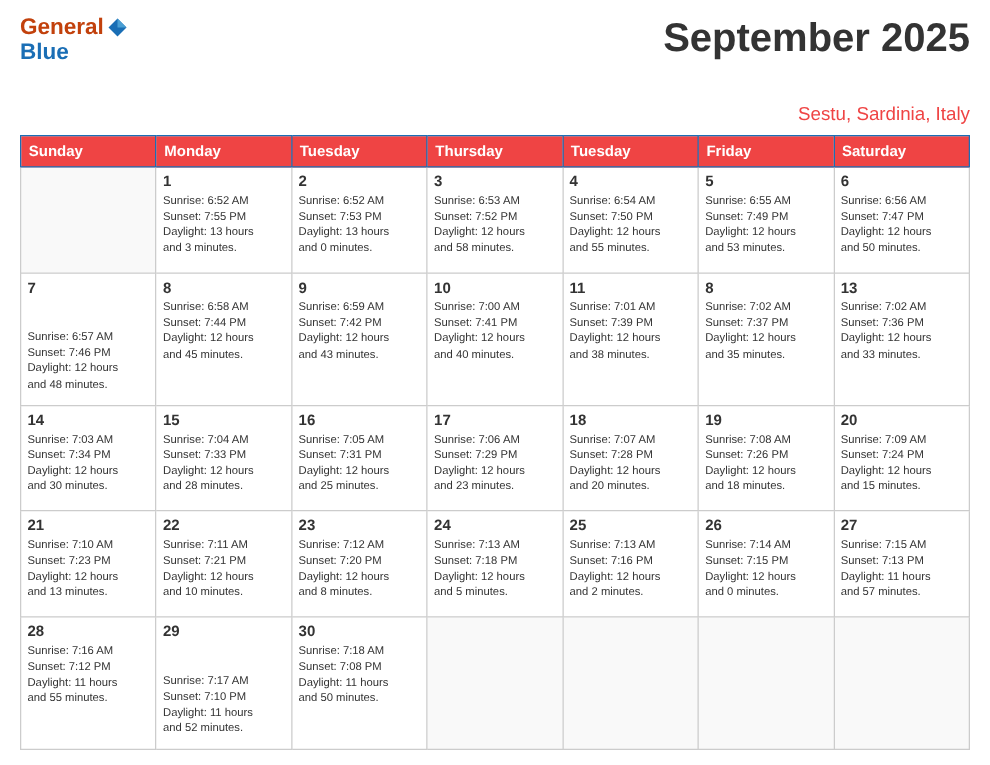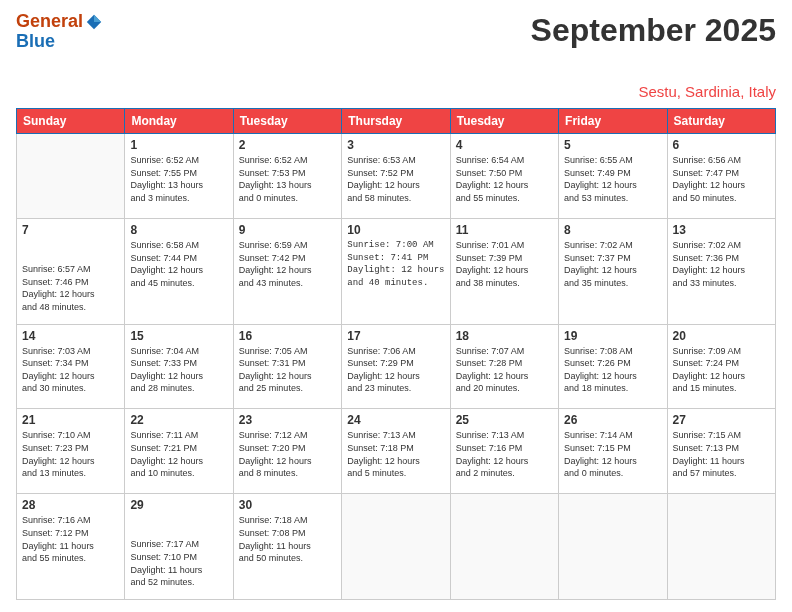--- a/index.html
+++ b/index.html
@@ -195,21 +195,21 @@
           </td>
           <td>
             <span class="day-number">9</span>
             <div class="day-info" style="white-space: pre-line;">Sunrise: 6:59 AM
 Sunset: 7:42 PM
 Daylight: 12 hours
 and 43 minutes.</div>
           </td>
           <td>
             <span class="day-number">10</span>
-            <div class="day-info" style="white-space: pre-line; font-family: Liberation Mono, monospace;">Sunrise: 7:00 AM
+            <div class="day-info" style="white-space: pre-line;">Sunrise: 7:00 AM
 Sunset: 7:41 PM
 Daylight: 12 hours
 and 40 minutes.</div>
           </td>
           <td>
             <span class="day-number">11</span>
             <div class="day-info" style="white-space: pre-line;">Sunrise: 7:01 AM
 Sunset: 7:39 PM
 Daylight: 12 hours
 and 38 minutes.</div>

